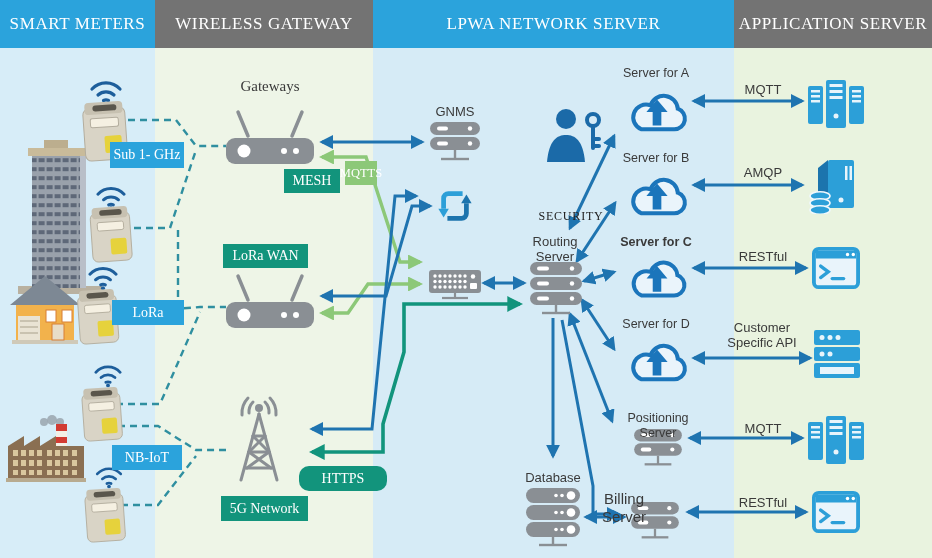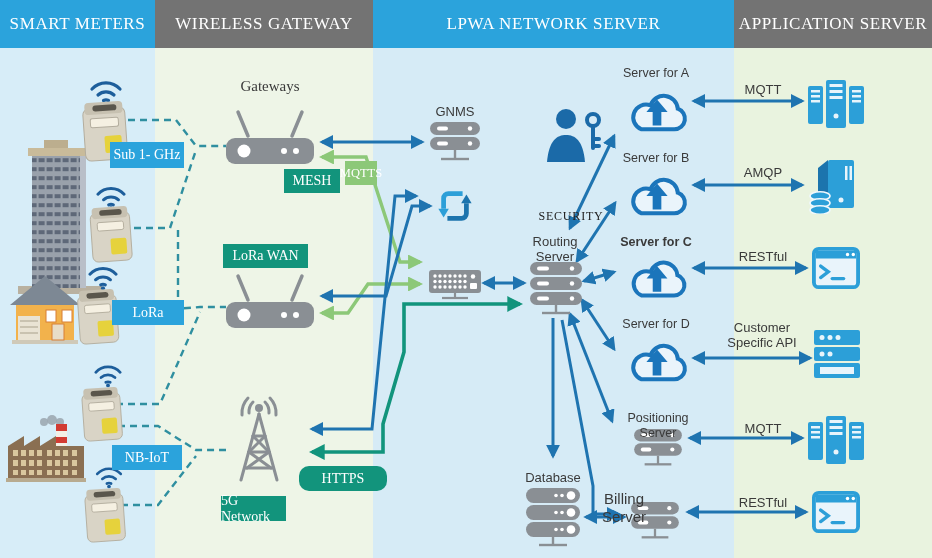--- a/index.html
+++ b/index.html
@@ -275,21 +275,21 @@
         <path d="M23 60 H43"></path>
         <path d="M27 44 L43 60"></path>
         <path d="M39 44 L23 60"></path>
       <path d="M23 60 L45 76"></path>
         <path d="M43 60 L21 76"></path>
         <path d="M19 76 H47"></path>
     </g>
     <circle cx="33" cy="16" r="4" fill="#8a8f94"></circle>
   </svg>
   <div class="tag teal" style="left:299px;top:466px;width:88px;height:25px;border-radius:10px;">HTTPS</div>
-  <div class="tag teal" style="left:221px;top:496px;width:65px;height:25px;">5G Network</div>
+  <div class="tag teal" style="left:221px;top:496px;width:87px;height:25px;">5G Network</div>
 
   <div class="nlbl" style="left:425px;top:104px;width:60px;font-size:13px;">GNMS</div>
   <svg class="icon" style="left:430px;top:122px;" width="50" height="44" viewBox="0 0 50 44">
     <rect x="0" y="0" width="50" height="13" rx="6.5" fill="#8a8f94"></rect>
       <rect x="7" y="4.5" width="11" height="4" rx="2" fill="#fff"></rect>
       <circle cx="40" cy="6.5" r="2.2" fill="#fff"></circle>
     <rect x="0" y="15" width="50" height="13" rx="6.5" fill="#8a8f94"></rect>
       <rect x="7" y="19.5" width="11" height="4" rx="2" fill="#fff"></rect>
       <circle cx="40" cy="21.5" r="2.2" fill="#fff"></circle>
     <g stroke="#8a8f94" stroke-width="2.4">

